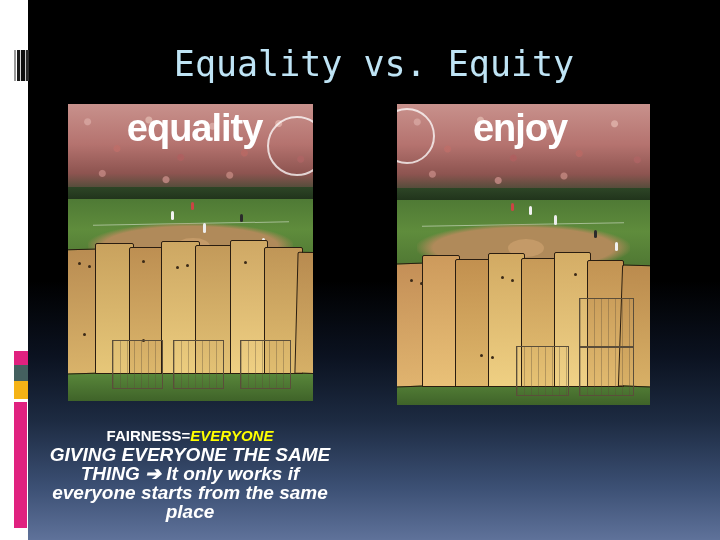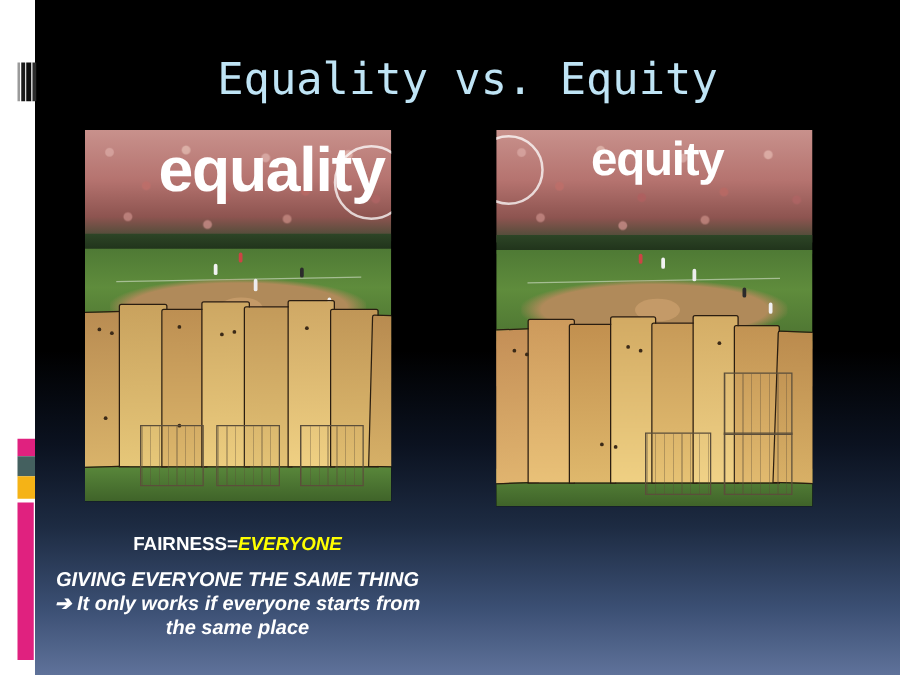--- a/index.html
+++ b/index.html
@@ -88,21 +88,21 @@
   .shoe{position:absolute;background:#6d2c2c;border-radius:1px;}
   .shorts{position:absolute;border-radius:1px;}
   .box{position:absolute;background:linear-gradient(90deg,#a08e74,#b9a98e 40%,#8e7d63);
        border:1.5px solid #5b4e3a;
        background-image:repeating-linear-gradient(90deg,rgba(90,75,55,.35) 0 1px,transparent 1px 7px);}
 
   
   .cap{position:absolute;text-align:center;color:#ffffff;}
   .cap-head{font-size:15px;font-weight:700;line-height:19px;}
   .cap-head .hi{color:#ffff00;font-style:italic;}
-  .cap-body{font-size:16px;font-weight:700;font-style:italic;line-height:19px;margin-top:10px;}
+  .cap-body{font-size:19px;font-weight:700;font-style:italic;line-height:19px;}
   #cap-equality{left:40px;top:426px;width:300px;}
   #cap-equity{left:384px;top:426px;width:300px;}
 </style>
 </head>
 <body>
 
 <div id="slide">
 
   <div class="left-band"></div>
   <div class="stripe-group">
@@ -133,21 +133,21 @@
       <div class="grass-bottom"></div>
 
       <div class="player" style="left:42%;top:36%;width:3px;height:9px;background:#f2f2f2;"></div>
       <div class="player" style="left:55%;top:40%;width:3px;height:10px;background:#ededed;"></div>
       <div class="player" style="left:70%;top:37%;width:3px;height:8px;background:#2b2b2b;"></div>
       <div class="player" style="left:79%;top:45%;width:3px;height:9px;background:#f0f0f0;"></div>
       <div class="player" style="left:72%;top:50%;width:3px;height:9px;background:#1f1f1f;"></div>
       <div class="player" style="left:50%;top:33%;width:3px;height:8px;background:#c44;"></div>
 
       <div class="logo-swoosh" style="right:-14px;top:12px;width:56px;height:56px;"></div>
-      <div class="word" style="left:24%;top:1%;font-size:50px;">equality</div>
+      <div class="word" style="left:24%;top:1%;font-size:38px;">equality</div>
 
       <div class="fence">
         <div class="plank" style="left:-2%;width:15%;height:90%;background:linear-gradient(180deg,#b98c52,#d9b36a);transform:rotate(-1.5deg);"></div>
         <div class="plank" style="left:11%;width:15%;height:95%;background:linear-gradient(180deg,#c9a25e,#e6c779);"></div>
         <div class="plank" style="left:25%;width:14%;height:92%;background:linear-gradient(180deg,#bd8f52,#dcb76c);"></div>
         <div class="plank" style="left:38%;width:15%;height:96%;background:linear-gradient(180deg,#cda763,#eccd7f);"></div>
         <div class="plank" style="left:52%;width:15%;height:93%;background:linear-gradient(180deg,#c39a5a,#e3c275);"></div>
         <div class="plank" style="left:66%;width:15%;height:97%;background:linear-gradient(180deg,#cfa865,#efd083);"></div>
         <div class="plank" style="left:80%;width:15%;height:92%;background:linear-gradient(180deg,#c09657,#e0bd70);"></div>
         <div class="plank" style="left:93%;width:12%;height:88%;background:linear-gradient(180deg,#b88b50,#d6b067);transform:rotate(1.5deg);"></div>
@@ -211,21 +211,21 @@
       <div class="dirt"></div>
       <div class="grass-bottom"></div>
 
       <div class="player" style="left:52%;top:34%;width:3px;height:9px;background:#f2f2f2;"></div>
       <div class="player" style="left:62%;top:37%;width:3px;height:10px;background:#ededed;"></div>
       <div class="player" style="left:78%;top:42%;width:3px;height:8px;background:#2b2b2b;"></div>
       <div class="player" style="left:86%;top:46%;width:3px;height:9px;background:#f0f0f0;"></div>
       <div class="player" style="left:45%;top:33%;width:3px;height:8px;background:#c44;"></div>
 
       <div class="logo-swoosh" style="left:-18px;top:4px;width:52px;height:52px;"></div>
-      <div class="word" style="left:30%;top:1%;font-size:38px;">equity</div>
+      <div class="word" style="left:30%;top:1%;font-size:38px;">enjoy</div>
 
       <div class="fence" style="bottom:6%;height:46%;">
         <div class="plank" style="left:-2%;width:14%;height:88%;background:linear-gradient(180deg,#c48f57,#e0b46f);transform:rotate(-2deg);"></div>
         <div class="plank" style="left:10%;width:14%;height:94%;background:linear-gradient(180deg,#cd9a5c,#e9c178);"></div>
         <div class="plank" style="left:23%;width:14%;height:91%;background:linear-gradient(180deg,#c2904f,#dfb86c);"></div>
         <div class="plank" style="left:36%;width:14%;height:95%;background:linear-gradient(180deg,#d2aa63,#efd083);"></div>
         <div class="plank" style="left:49%;width:14%;height:92%;background:linear-gradient(180deg,#c79a58,#e6c274);"></div>
         <div class="plank" style="left:62%;width:14%;height:96%;background:linear-gradient(180deg,#d4ad66,#f0d287);"></div>
         <div class="plank" style="left:75%;width:14%;height:90%;background:linear-gradient(180deg,#c29353,#e1ba6f);"></div>
         <div class="plank" style="left:88%;width:14%;height:87%;background:linear-gradient(180deg,#bb8b4e,#d8b066);transform:rotate(2deg);"></div>

